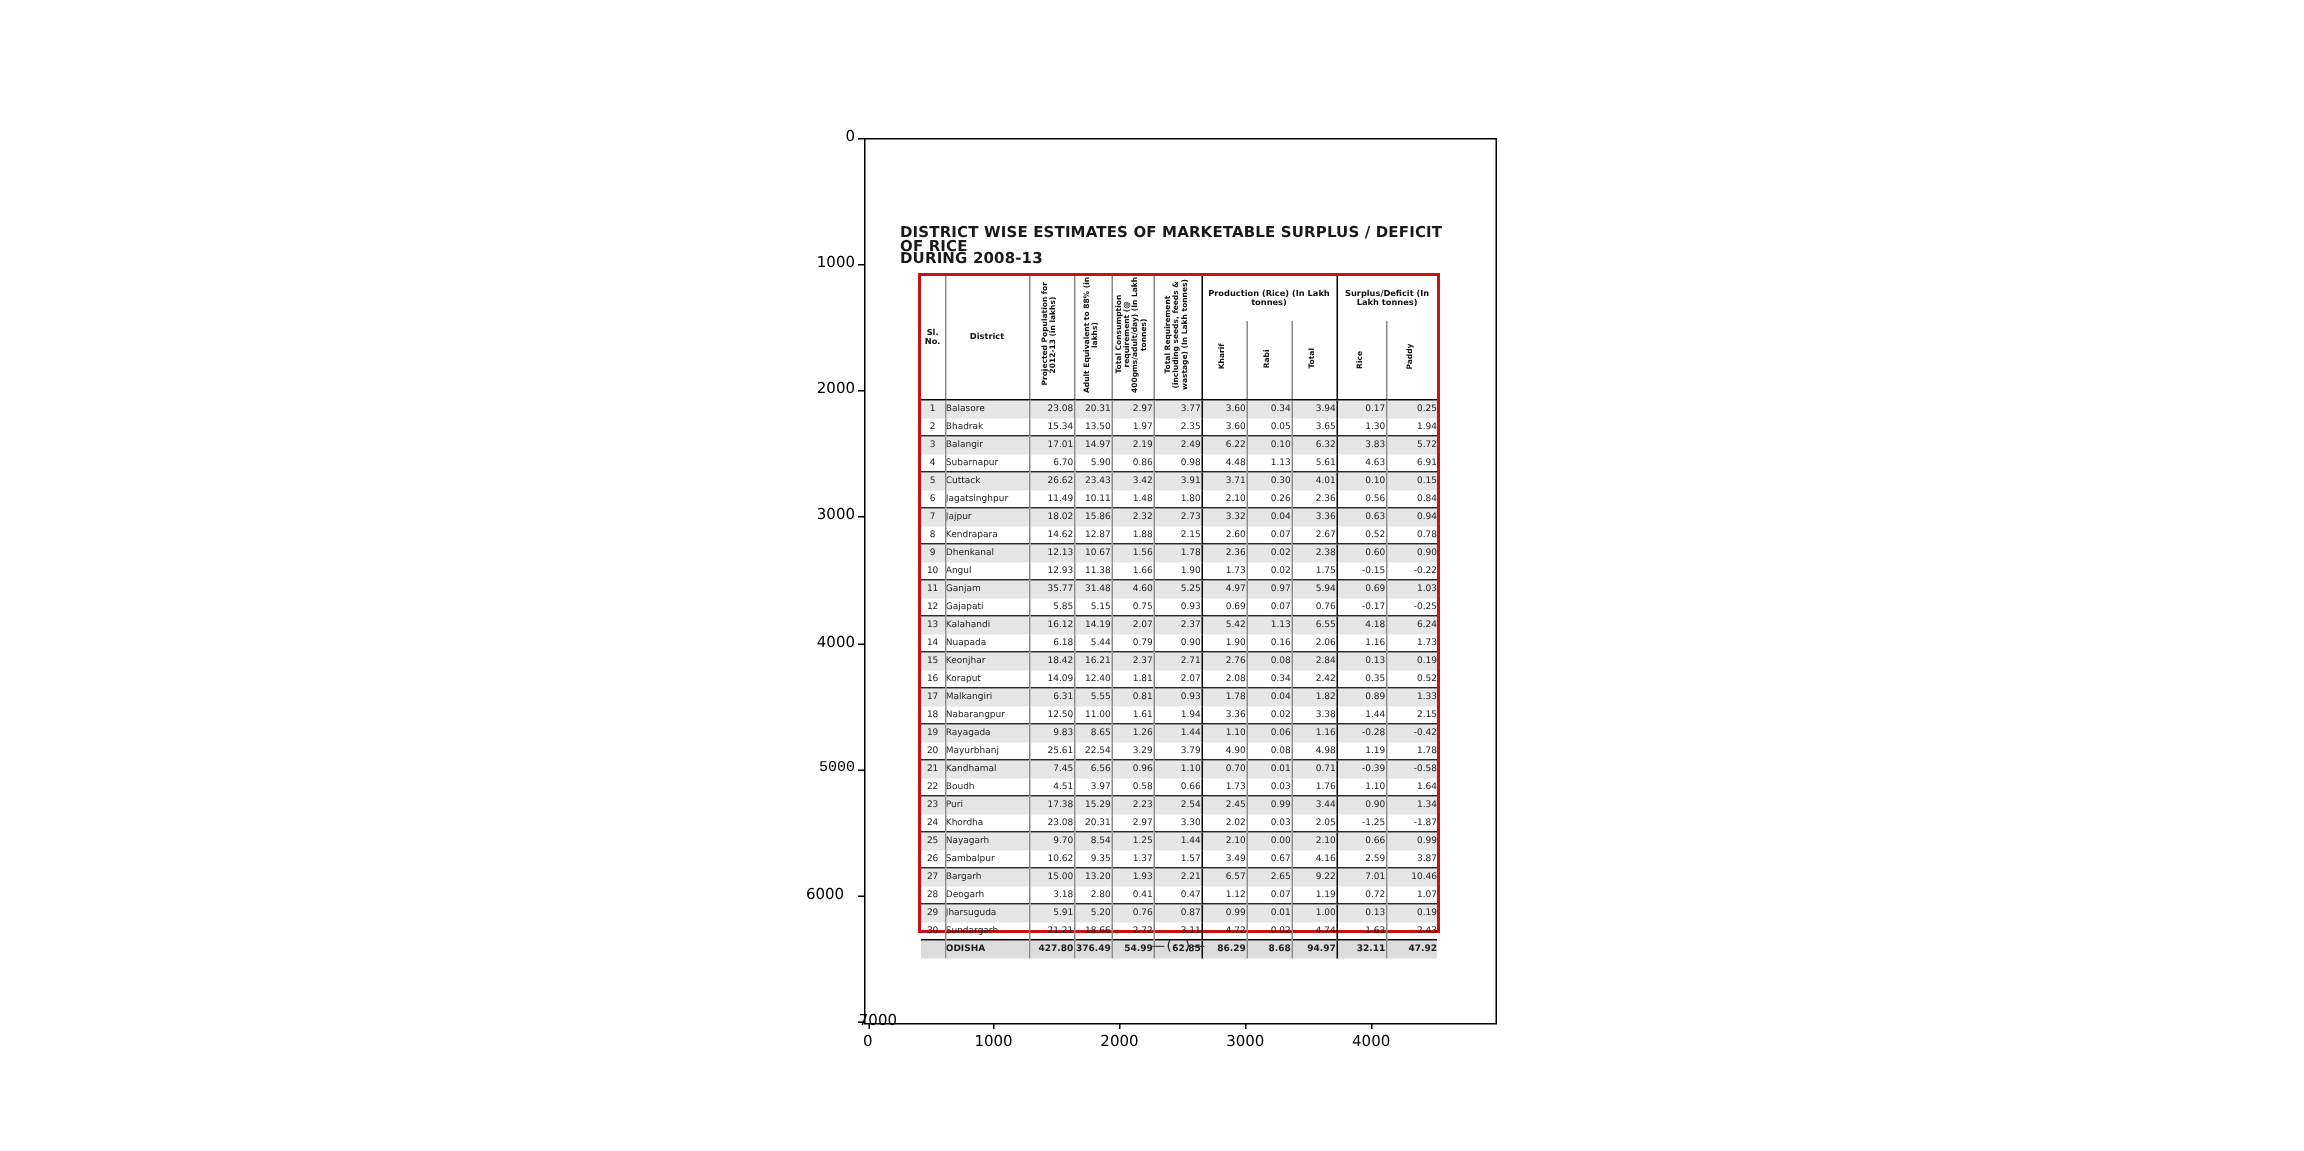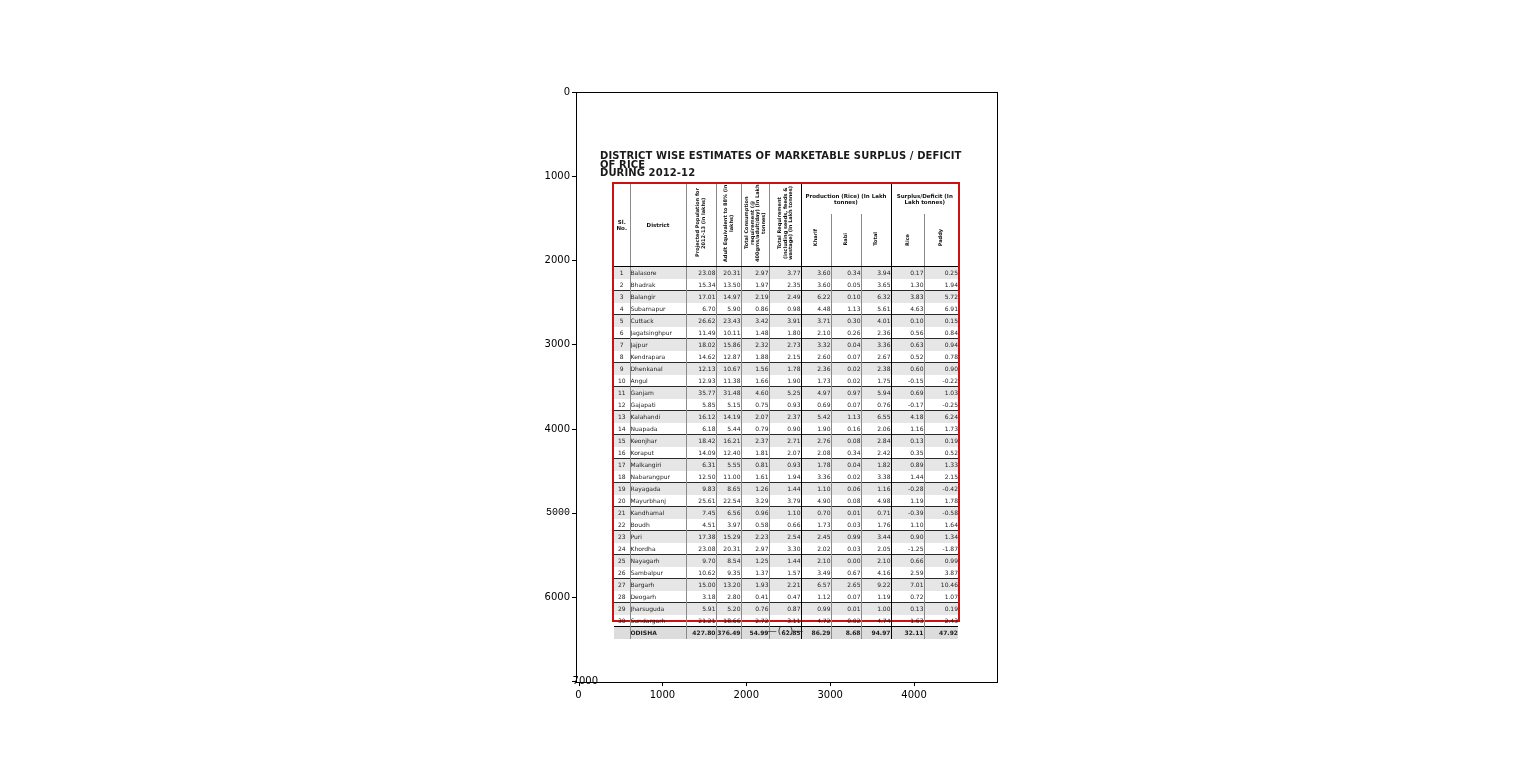--- a/index.html
+++ b/index.html
@@ -58,41 +58,41 @@
       <div class="ytick-label" style="left: 530px; top: 171.14px;">1000</div>
       <div class="ytick-mark" style="left: 572px; top: 176.14px;"></div>
       <div class="ytick-label" style="left: 530px; top: 255.28px;">2000</div>
       <div class="ytick-mark" style="left: 572px; top: 260.28px;"></div>
       <div class="ytick-label" style="left: 530px; top: 339.42px;">3000</div>
       <div class="ytick-mark" style="left: 572px; top: 344.42px;"></div>
       <div class="ytick-label" style="left: 530px; top: 423.56px;">4000</div>
       <div class="ytick-mark" style="left: 572px; top: 428.56px;"></div>
       <div class="ytick-label" style="left: 530px; top: 507.7px; font-family: Liberation Mono, monospace;">5000</div>
       <div class="ytick-mark" style="left: 572px; top: 512.7px;"></div>
-      <div class="ytick-label" style="left: 530px; top: 591.84px;">6000</div>
+      <div class="ytick-label" style="left: 530px; top: 591.84px; text-align: center;">6000</div>
       <div class="ytick-mark" style="left: 572px; top: 596.84px;"></div>
       <div class="ytick-label" style="left: 558px; top: 675.98px;">7000</div>
       <div class="ytick-mark" style="left: 572px; top: 680.98px;"></div>
     </div>
   <div id="x-axis">
       <div class="xtick-label" style="left: 558.5px; top: 690px;">0</div>
       <div class="xtick-mark" style="left: 578.5px; top: 682px;"></div>
       <div class="xtick-label" style="left: 642.4px; top: 690px;">1000</div>
       <div class="xtick-mark" style="left: 662.4px; top: 682px;"></div>
       <div class="xtick-label" style="left: 726.3px; top: 690px;">2000</div>
       <div class="xtick-mark" style="left: 746.3px; top: 682px;"></div>
       <div class="xtick-label" style="left: 810.2px; top: 690px;">3000</div>
       <div class="xtick-mark" style="left: 830.2px; top: 682px;"></div>
       <div class="xtick-label" style="left: 894.1px; top: 690px;">4000</div>
       <div class="xtick-mark" style="left: 914.1px; top: 682px;"></div>
     </div>
 
   <div class="fig-title">
     <div>DISTRICT WISE ESTIMATES OF MARKETABLE SURPLUS / DEFICIT OF RICE</div>
-    <div>DURING 2012-12</div>
+    <div>DURING 2008-13</div>
   </div>
 
   <div class="table-wrap">
     <table class="rice">
       <colgroup>
         <col style="width:16px">
           <col style="width:56px">
           <col style="width:30px">
         <col style="width:25px">
           <col style="width:28px">

